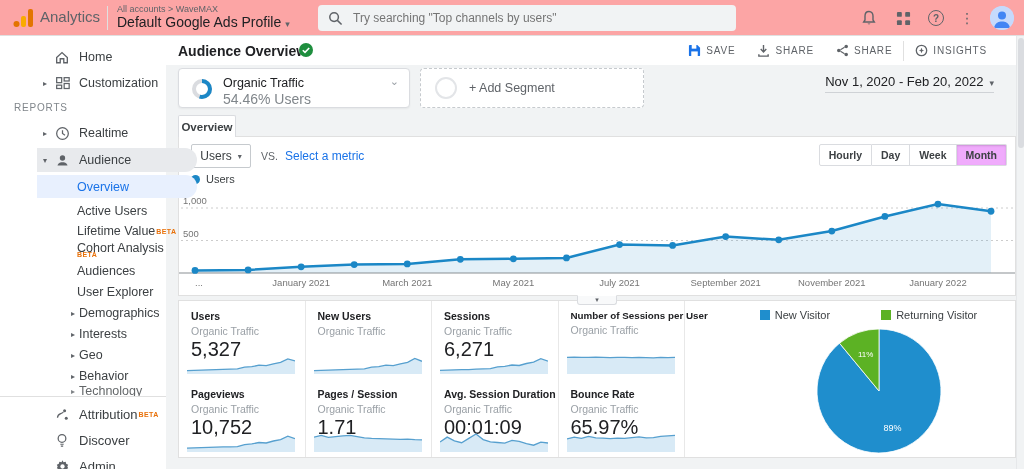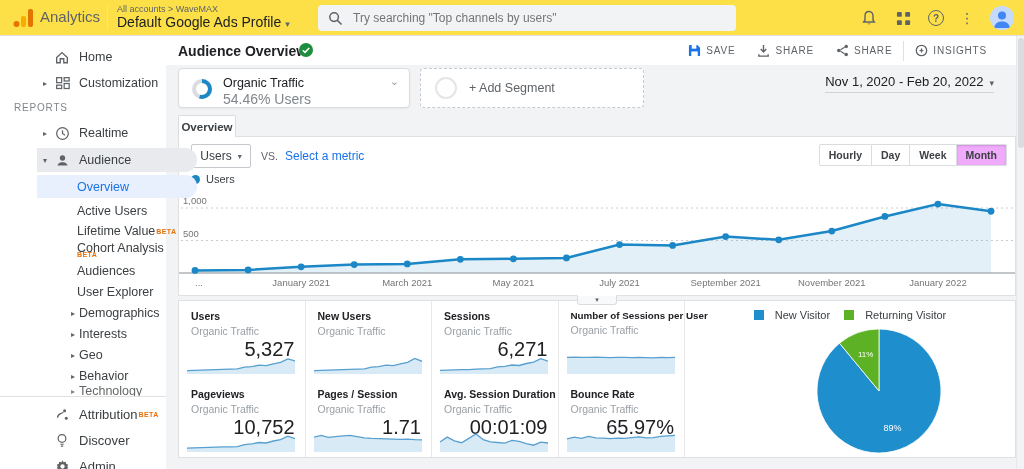--- a/index.html
+++ b/index.html
@@ -1,20 +1,20 @@
 <!DOCTYPE html>
 <html><head>
 <meta charset="utf-8">
 <style>
   * { margin:0; padding:0; box-sizing:border-box; }
   html,body { width:1024px; height:469px; overflow:hidden; background:#fff;
     font-family:"Liberation Sans", sans-serif; color:#3c4043; }
 
   
-  #header { position:absolute; left:0; top:0; width:1024px; height:36px; background:#fde047;
+  #header { position:absolute; left:0; top:0; width:1024px; height:36px; background:#fca5a5;
     border-bottom:1px solid #e0e0e0; z-index:20; }
   .ga-logo { position:absolute; left:13px; top:8px; width:20px; height:20px; }
   .logo-text { position:absolute; left:40px; top:8px; font-size:15px; color:#5f6368; }
   .hdr-divider { position:absolute; left:107px; top:6px; height:24px; width:1px; background:#e0e0e0; }
   .crumb { position:absolute; left:117px; top:4px; font-size:9px; color:#5f6368; }
   .account { position:absolute; left:117px; top:14px; font-size:14px; color:#202124; font-weight:500; }
   .account .caret { font-size:9px; color:#5f6368; margin-left:4px; }
   .searchbar { position:absolute; left:318px; top:5px; width:418px; height:26px; background:#f1f3f4;
     border-radius:4px; display:flex; align-items:center; padding:0 10px; }
   .searchbar input { border:none; background:transparent; outline:none; font-size:12px; color:#5f6368;
@@ -95,25 +95,25 @@
     font-size:7px; color:#5f6368; text-align:center; line-height:8px; cursor:pointer; }
 
   
   .bottom-panel { position:absolute; left:12px; top:264px; width:838px; height:158px; background:#fff;
     border:1px solid #e0e0e0; }
   .metric-grid { position:absolute; left:0; top:0; width:506px; height:156px; display:grid;
     grid-template-columns:repeat(4, 126.5px); grid-template-rows:78px 78px; }
   .tile { border-right:1px solid #e8e8e8; position:relative; padding:9px 10px 0 12px; }
   .tile-label { font-size:10.5px; font-weight:bold; color:#202124; white-space:nowrap; }
   .tile-seg { font-size:10.5px; color:#9aa0a6; margin-top:3px; }
-  .tile-value { font-size:20px; color:#202124; margin-top:1px;text-align:right; }
+  .tile-value { font-size:20px; color:#202124; margin-top:1px; }
   .tile svg { position:absolute; left:8px; bottom:5px; }
   .pie-section { position:absolute; left:506px; top:0; width:330px; height:156px; }
   .pie-legend { position:absolute; left:0; top:8px; width:330px; display:flex; justify-content:center; gap:14px; }
-  .pleg-item { display:flex; align-items:center; gap:11px; font-size:11px; color:#3c4043; }
+  .pleg-item { display:flex; align-items:center; gap:5px; font-size:11px; color:#3c4043;margin-left:37px; }
   .pleg-swatch { width:10px; height:10px; }
   #pie-chart { position:absolute; left:128px; top:24px; }
 
   
   .scrollbar { position:absolute; right:0; top:36px; width:8px; height:433px; background:#f1f3f4;
     border-left:1px solid #e6e8ea; }
   .scroll-thumb { position:absolute; left:1px; top:2px; width:6px; height:110px; background:#dadce0; border-radius:3px; }
 </style>
 </head>
 <body>

